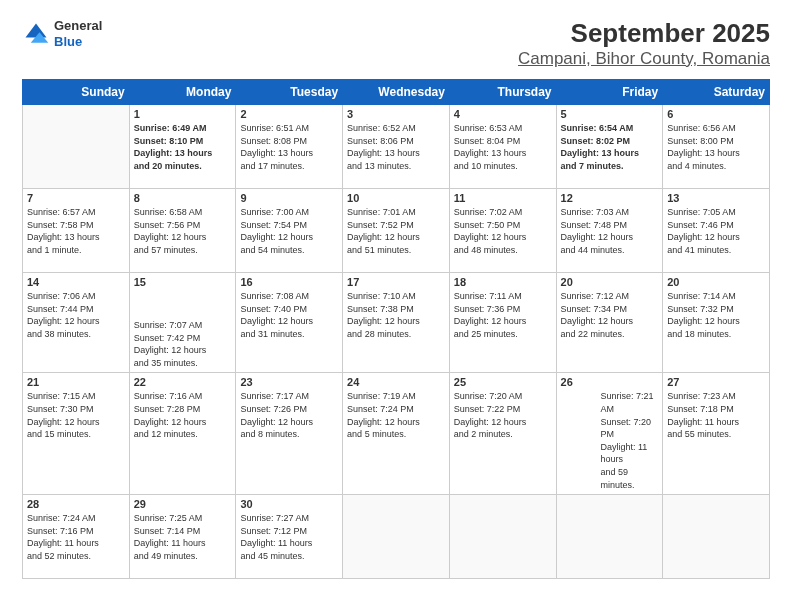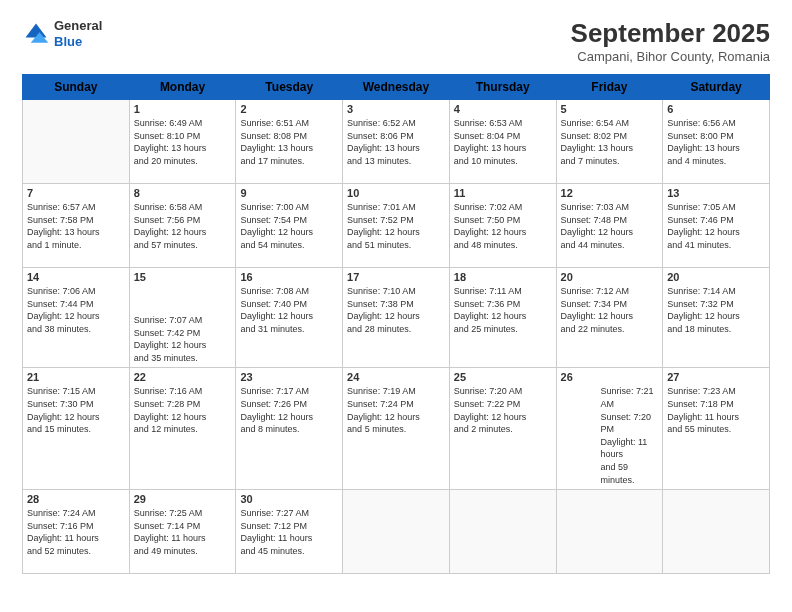--- a/index.html
+++ b/index.html
@@ -41,37 +41,38 @@
     }
     .title-block {
       text-align: right;
     }
     .month-title {
       font-size: 26px;
       font-weight: bold;
       color: #333;
     }
     .location {
-      font-size: 13px;
+      font-size: 17px;
       color: #555;
+      text-decoration: underline;
     }
     .calendar {
       flex: 1;
       border: 1px solid #ccc;
       border-collapse: collapse;
       width: 100%;
       table-layout: fixed;
     }
     .calendar th {
       background: #1565c0;
-      color: #000000;
+      color: #ffffff;
       font-size: 12px;
       font-weight: bold;
       padding: 5px 4px;
-      text-align: center;
+      text-align: right;
       border: 1px solid #1565c0;
     }
     .calendar td {
       border: 1px solid #ccc;
       vertical-align: top;
       padding: 3px 4px;
       font-size: 9.5px;
       color: #333;
       height: 84px;
     }
@@ -119,21 +120,21 @@
           <th>Thursday</th>
           <th>Friday</th>
           <th>Saturday</th>
         </tr>
     </thead>
     <tbody id="calendar-body">
         <tr>
           <td class="empty"></td>
           <td>
             <span class="day-num">1</span>
-            <div class="day-info" style="white-space: pre-line;">Sunrise: 6:49 AM
+            <div class="day-info" style="white-space: pre-line; font-weight: bold;">Sunrise: 6:49 AM
 Sunset: 8:10 PM
 Daylight: 13 hours
 and 20 minutes.</div>
           </td>
           <td>
             <span class="day-num">2</span>
             <div class="day-info" style="white-space: pre-line;">Sunrise: 6:51 AM
 Sunset: 8:08 PM
 Daylight: 13 hours
 and 17 minutes.</div>
@@ -147,21 +148,21 @@
           </td>
           <td>
             <span class="day-num">4</span>
             <div class="day-info" style="white-space: pre-line;">Sunrise: 6:53 AM
 Sunset: 8:04 PM
 Daylight: 13 hours
 and 10 minutes.</div>
           </td>
           <td>
             <span class="day-num">5</span>
-            <div class="day-info" style="white-space: pre-line;">Sunrise: 6:54 AM
+            <div class="day-info" style="white-space: pre-line; font-weight: bold;">Sunrise: 6:54 AM
 Sunset: 8:02 PM
 Daylight: 13 hours
 and 7 minutes.</div>
           </td>
           <td>
             <span class="day-num">6</span>
             <div class="day-info" style="white-space: pre-line;">Sunrise: 6:56 AM
 Sunset: 8:00 PM
 Daylight: 13 hours
 and 4 minutes.</div>

